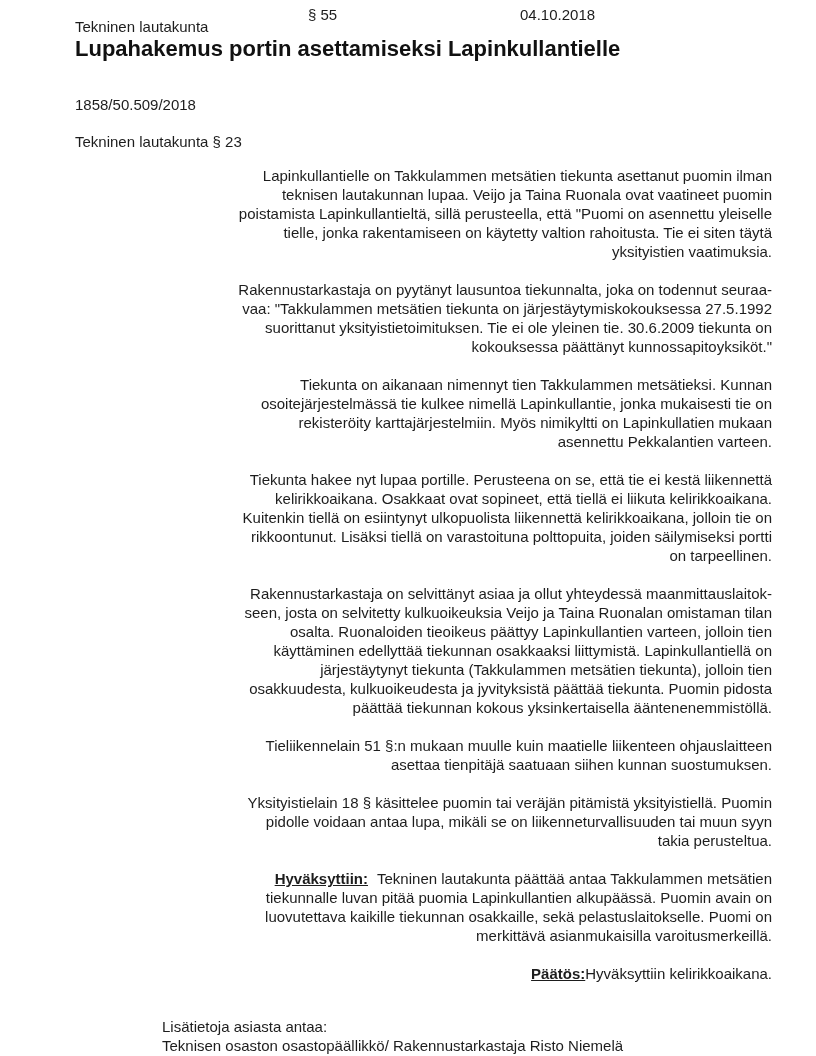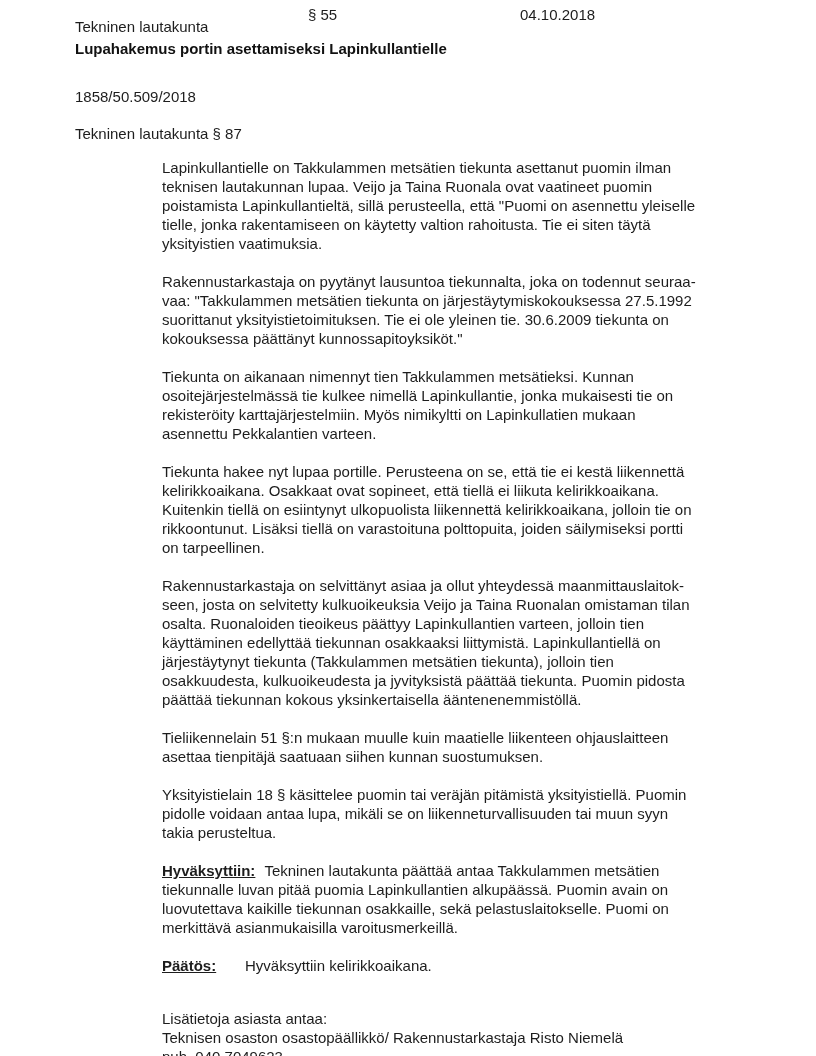--- a/index.html
+++ b/index.html
@@ -22,38 +22,39 @@
     .doc-header {
       position: relative;
       height: 19px;
       margin-top: 5px;
     }
     .doc-header .committee { position: absolute; left: 75px; top: 12px; }
     .doc-header .section   { position: absolute; left: 308px; top: 0; }
     .doc-header .date      { position: absolute; left: 520px; top: 0; }
     .doc-title {
       margin: 14px 0 0 75px;
-      font-size: 15px;
+      font-size: 22px;
       line-height: 21px;
       font-weight: bold;
       color: #111111;
     }
     .case-number {
-      margin: 28px 0 0 75px;
+      margin: 36px 0 0 75px;
     }
     .section-heading {
       margin: 18px 0 0 75px;
     }
     .doc-body {
       margin: 15px 0 0 162px;
       width: 610px;
     }
     .para {
       margin: 0 0 19px 0;
       white-space: pre-line;
+      text-align: right;
     }
     .label {
       font-weight: bold;
       text-decoration: underline;
     }
     .proposal-label {
       margin-right: 9px;
     }
     .decision-row {
       white-space: normal;
@@ -76,21 +77,21 @@
   <div class="doc-header">
     <span class="committee">Tekninen lautakunta</span>
     <span class="section">§ 55</span>
     <span class="date">04.10.2018</span>
   </div>
 
   <div class="doc-title">Lupahakemus portin asettamiseksi Lapinkullantielle</div>
 
   <div class="case-number">1858/50.509/2018</div>
 
-  <div class="section-heading">Tekninen lautakunta § 87</div>
+  <div class="section-heading">Tekninen lautakunta § 23</div>
 
   <div class="doc-body">
     <p class="para">Lapinkullantielle on Takkulammen metsätien tiekunta asettanut puomin ilman
 teknisen lautakunnan lupaa. Veijo ja Taina Ruonala ovat vaatineet puomin
 poistamista Lapinkullantieltä, sillä perusteella, että "Puomi on asennettu yleiselle
 tielle, jonka rakentamiseen on käytetty valtion rahoitusta. Tie ei siten täytä
 yksityistien vaatimuksia.</p>
     <p class="para">Rakennustarkastaja on pyytänyt lausuntoa tiekunnalta, joka on todennut seuraa-
 vaa: "Takkulammen metsätien tiekunta on järjestäytymiskokouksessa 27.5.1992
 suorittanut yksityistietoimituksen. Tie ei ole yleinen tie. 30.6.2009 tiekunta on

